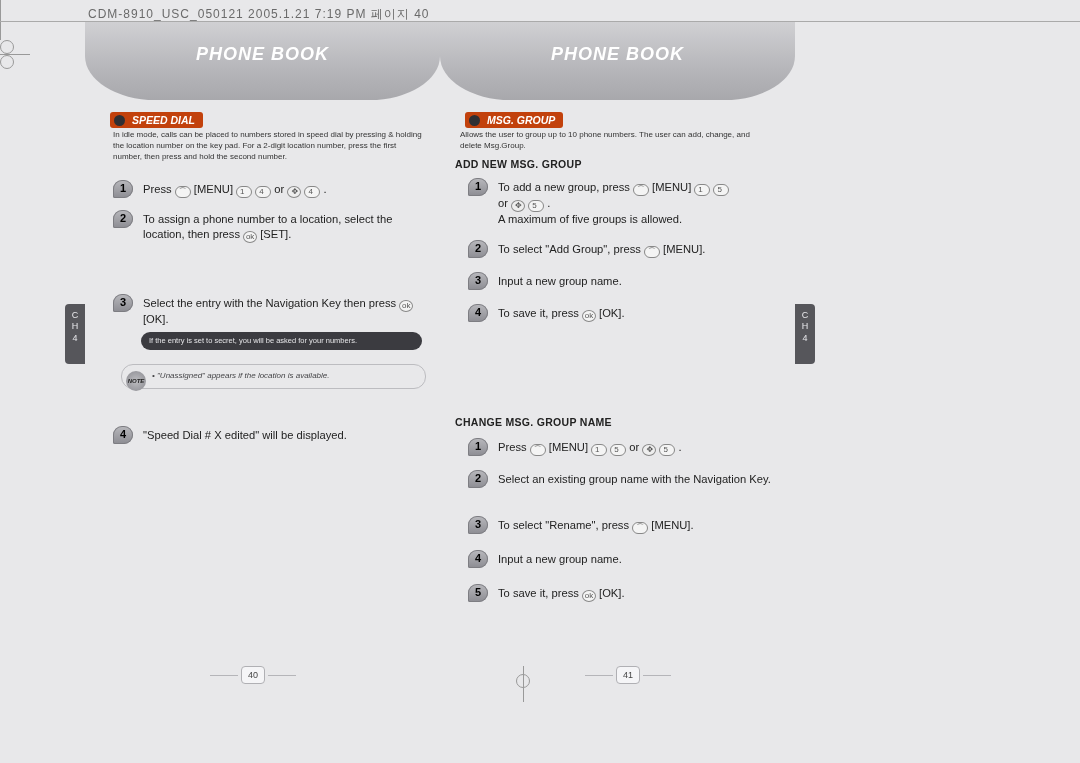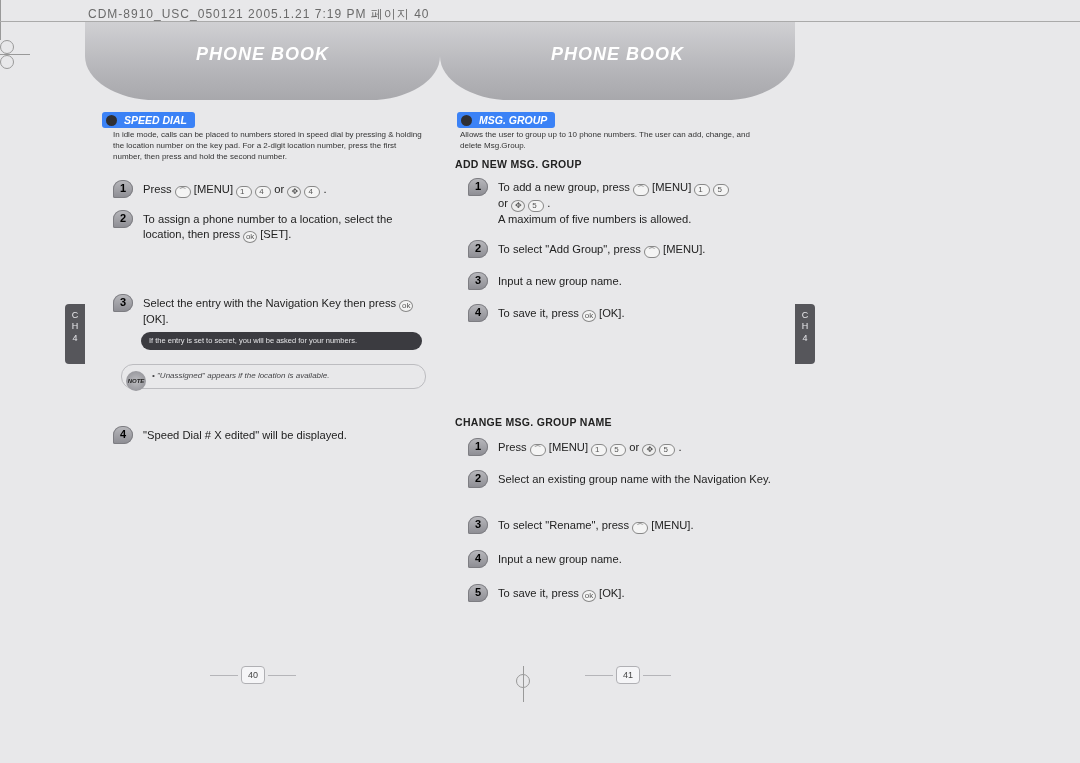--- a/index.html
+++ b/index.html
@@ -48,22 +48,22 @@
     color: #fff;
     text-align: center;
     font-weight: 800;
     font-size: 18px;
     line-height: 64px;
     font-style: italic;
     letter-spacing: 1px;
   }
   .section-chip {
     position: absolute;
-    left: 17px;
-    background: #3b82f6;
+    left: 25px;
+    background: #c2410c;
     color:#fff;
     font-weight: 800;
     font-style: italic;
     font-size: 10.5px;
     padding: 2px 8px 2px 22px;
     border-radius: 3px;
   }
   .section-chip::before{
     content:"";
     position:absolute;
@@ -275,21 +275,21 @@
       <span class="txt">
         <span>To add a new group, press </span>
         <span class="key">⌒</span>
         <span>[MENU]</span>
         <span class="key">1</span>
         <span class="key">5</span><br>
         <span> or </span>
         <span class="key nav">✥</span>
         <span class="key">5</span>
         <span>.</span><br>
-        <span>A maximum of five numbers is allowed.</span>
+        <span>A maximum of five groups is allowed.</span>
       </span>
     </div>
 
     <div class="step" style="top:214px">
       <span class="num">2</span>
       <span class="txt">
         <span>To select "Add Group", press </span>
         <span class="key">⌒</span>
         <span>[MENU].</span>
       </span>

